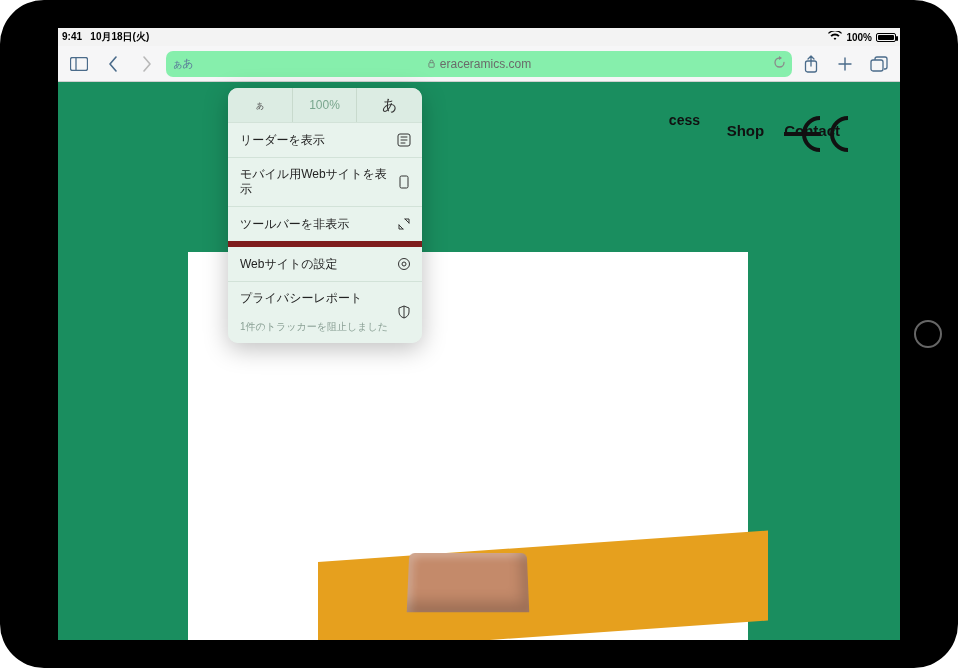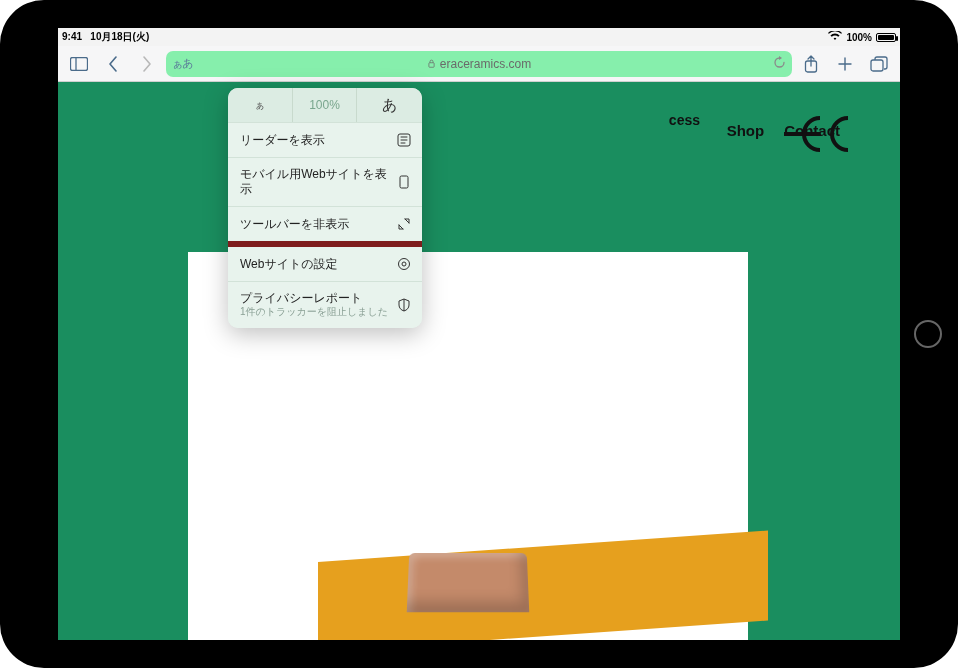--- a/index.html
+++ b/index.html
@@ -162,21 +162,21 @@
   .zoom-big{font-size:15px;color:#333;}
   .prow{
     display:flex;align-items:center;justify-content:space-between;
     padding:9px 10px 9px 12px;
     border-top:1px solid #d2e2d8;
     color:#222;
     background:#e8f3ed;
   }
   .prow .picon{width:16px;height:16px;display:flex;align-items:center;justify-content:center;color:#333;}
   .prow.sep{border-top:6px solid #7f1d1d;}
-  .prow .sub{display:block;font-size:10px;color:#8aa095;margin-top:0;}
+  .prow .sub{display:block;font-size:10px;color:#8aa095;margin-top:15px;}
   .prow .txt{flex:1;padding-right:6px;line-height:1.25;}
 </style>
 </head>
 <body>
 
 <div class="screen">
 
   <div class="status">
     <div>
       <span>9:41</span>

